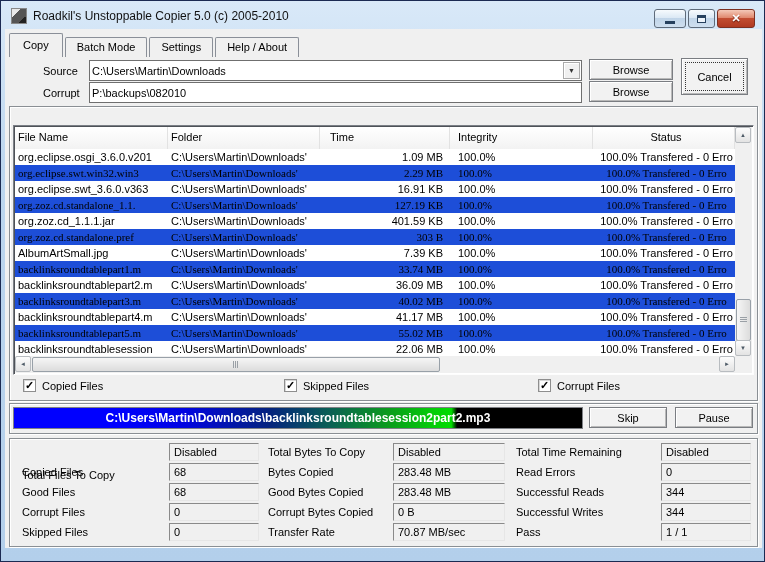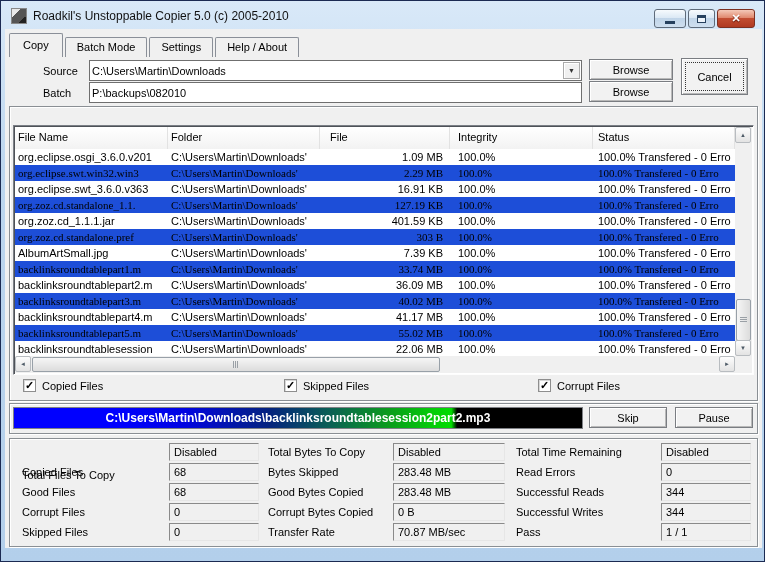--- a/index.html
+++ b/index.html
@@ -72,21 +72,21 @@
                  background:linear-gradient(#ffffff,#f4f4f4 60%,#ededed); border-bottom:1px solid #d5d5d5; }
   .hcell { padding:4px 0 0 10px; border-right:1px solid #e2e2e2; white-space:nowrap; overflow:hidden; }
   .list-body { position:absolute; left:0; top:22px; right:0; bottom:0; }
   .lrow { display:flex; height:16px; line-height:16px; background:#fff; }
   .lrow.alt { background:#1d4ed8;font-family:Liberation Serif, serif; }
   .lrow > div { white-space:nowrap; overflow:hidden; }
   .col0 { width:153px; padding-left:3px; }
   .col1 { width:152px; padding-left:3px; }
   .col2 { width:130px; padding-right:7px; text-align:right; }
   .col3 { width:143px; padding-left:8px; }
-  .col4 { flex:1; padding-left:5px; }
+  .col4 { flex:1; padding-left:5px;text-align:center; }
   .hcell.col2 { text-align:left; padding-right:0; padding-left:10px; }
 
   
   .vscroll { position:absolute; top:1px; right:1px; width:17px; bottom:18px; background:#f0f0f0; }
   .hscroll { position:absolute; left:1px; bottom:1px; height:17px; right:18px; background:#f0f0f0; }
   .sb-btn { position:absolute; width:16px; height:16px; background:linear-gradient(#fdfdfd,#e3e3e3);
             border:1px solid #b8bcc0; border-radius:2px; display:flex; align-items:center; justify-content:center;
             font-size:6px; color:#4d5a66; }
   .vscroll .up   { top:0; left:0; }
   .vscroll .down { bottom:0; left:0; }
@@ -153,40 +153,40 @@
 
   <div class="form-label" style="top:64px;">Source</div>
   <div class="textbox" style="top:59px;">
     <input value="C:\Users\Martin\Downloads" style="">
     <div class="combo-btn">
         <span>▼</span>
       </div>
   </div>
   <div class="btn browse1">Browse</div>
 
-  <div class="form-label" style="top:86px;">Batch</div>
+  <div class="form-label" style="top:86px;">Corrupt</div>
   <div class="textbox" style="top:81px;padding-left:37px;">
     <input style="right: 2px; width: 486px;" value="P:\backups\082010">
   </div>
   <div class="btn browse2">Browse</div>
 
   <div class="btn cancel">
     <span class="focus-ring">Cancel</span>
   </div>
 
   <div class="etched panel-list"></div>
   <div class="etched panel-prog"></div>
   <div class="etched panel-stats"></div>
 
   <div class="listbox">
     <div class="list-inner">
       <div class="list-header">
           <div class="hcell col0">File Name</div>
           <div class="hcell col1">Folder</div>
-          <div class="hcell col2">File</div>
+          <div class="hcell col2">Time</div>
           <div class="hcell col3">Integrity</div>
           <div class="hcell col4">Status</div>
         </div>
       <div class="list-body">
           <div class="lrow">
             <div class="col0">org.eclipse.osgi_3.6.0.v201</div>
             <div class="col1">C:\Users\Martin\Downloads'</div>
             <div class="col2">1.09 MB</div>
             <div class="col3">100.0%</div>
             <div class="col4">100.0% Transfered - 0 Erro</div>
@@ -329,21 +329,21 @@
       <div class="slabel" style="left: 12px; top: 27px;">Copied Files</div>
       <div class="sbox" style="left: 159px; top: 24px; width: 90px;">68</div>
       <div class="slabel" style="left: 12px; top: 47px;">Good Files</div>
       <div class="sbox" style="left: 159px; top: 44px; width: 90px;">68</div>
       <div class="slabel" style="left: 12px; top: 67px;">Corrupt Files</div>
       <div class="sbox" style="left: 159px; top: 64px; width: 90px;">0</div>
       <div class="slabel" style="left: 12px; top: 87px;">Skipped Files</div>
       <div class="sbox" style="left: 159px; top: 84px; width: 90px;">0</div>
       <div class="slabel" style="left: 258px; top: 7px;">Total Bytes To Copy</div>
       <div class="sbox" style="left: 383px; top: 4px; width: 112px;">Disabled</div>
-      <div class="slabel" style="left: 258px; top: 27px;">Bytes Skipped</div>
+      <div class="slabel" style="left: 258px; top: 27px;">Bytes Copied</div>
       <div class="sbox" style="left: 383px; top: 24px; width: 112px;">283.48 MB</div>
       <div class="slabel" style="left: 258px; top: 47px;">Good Bytes Copied</div>
       <div class="sbox" style="left: 383px; top: 44px; width: 112px;">283.48 MB</div>
       <div class="slabel" style="left: 258px; top: 67px;">Corrupt Bytes Copied</div>
       <div class="sbox" style="left: 383px; top: 64px; width: 112px;">0 B</div>
       <div class="slabel" style="left: 258px; top: 87px;">Transfer Rate</div>
       <div class="sbox" style="left: 383px; top: 84px; width: 112px;">70.87 MB/sec</div>
       <div class="slabel" style="left: 506px; top: 7px;">Total Time Remaining</div>
       <div class="sbox" style="left: 651px; top: 4px; width: 90px;">Disabled</div>
       <div class="slabel" style="left: 506px; top: 27px;">Read Errors</div>

